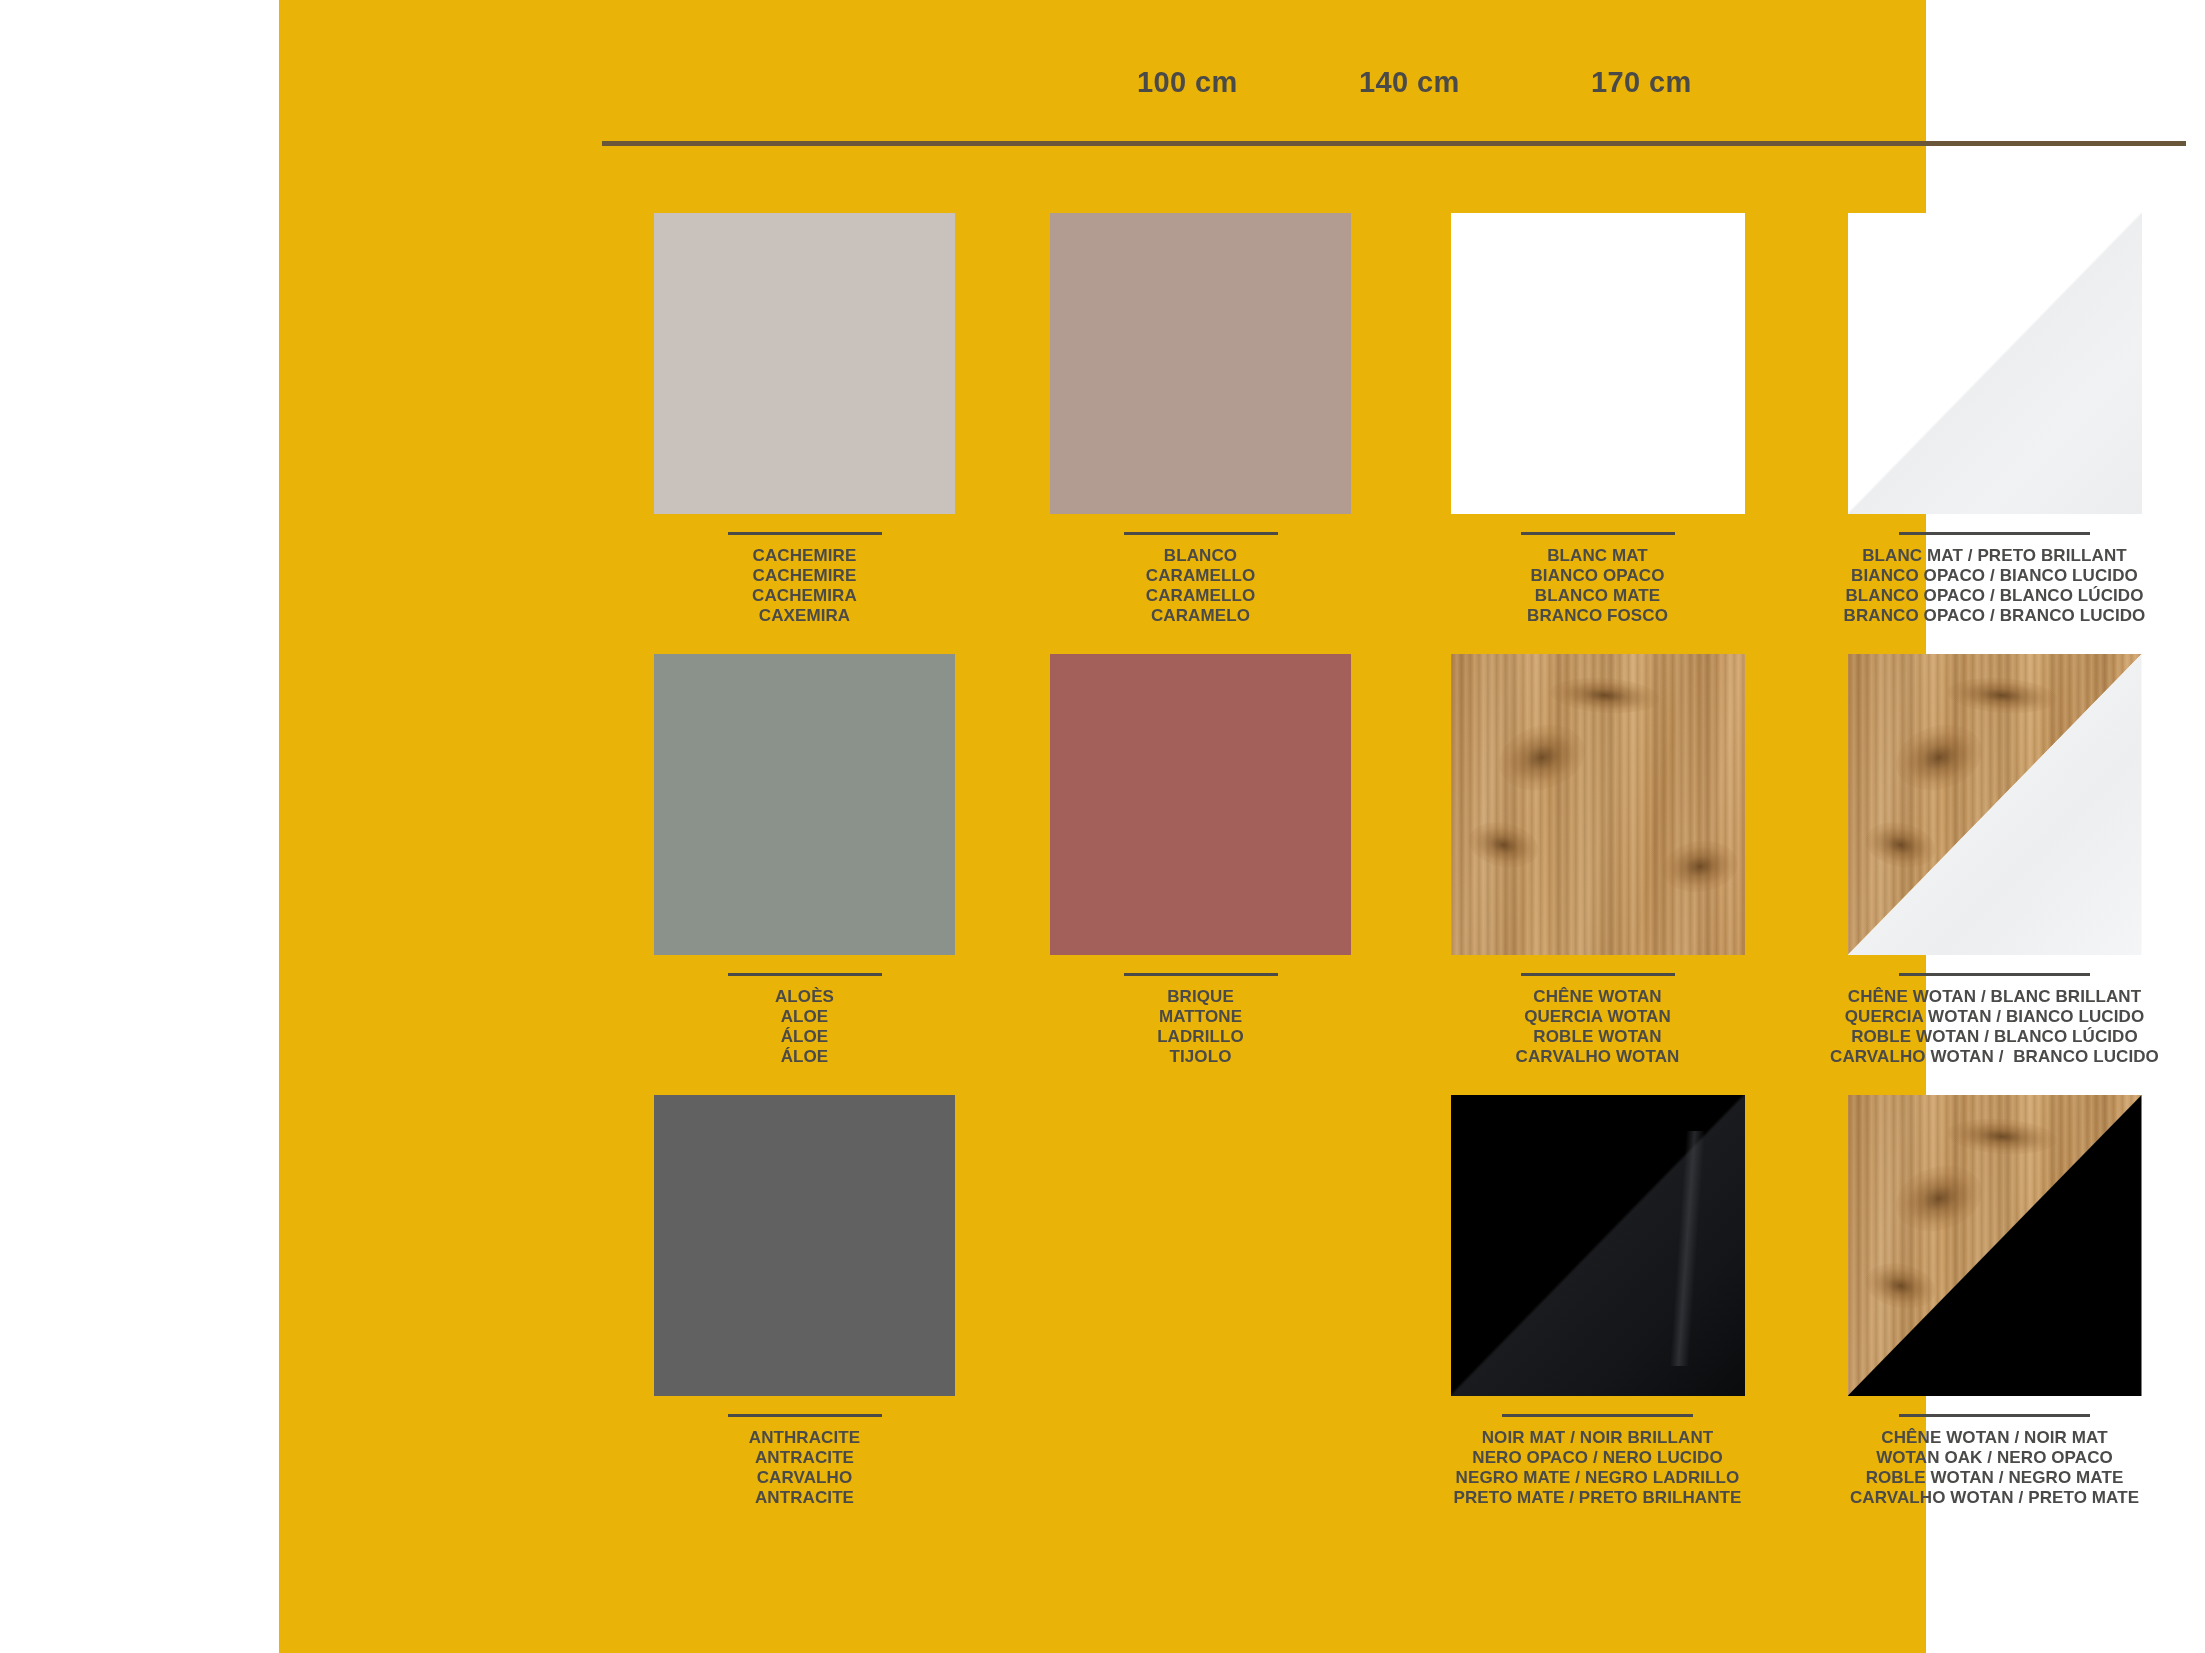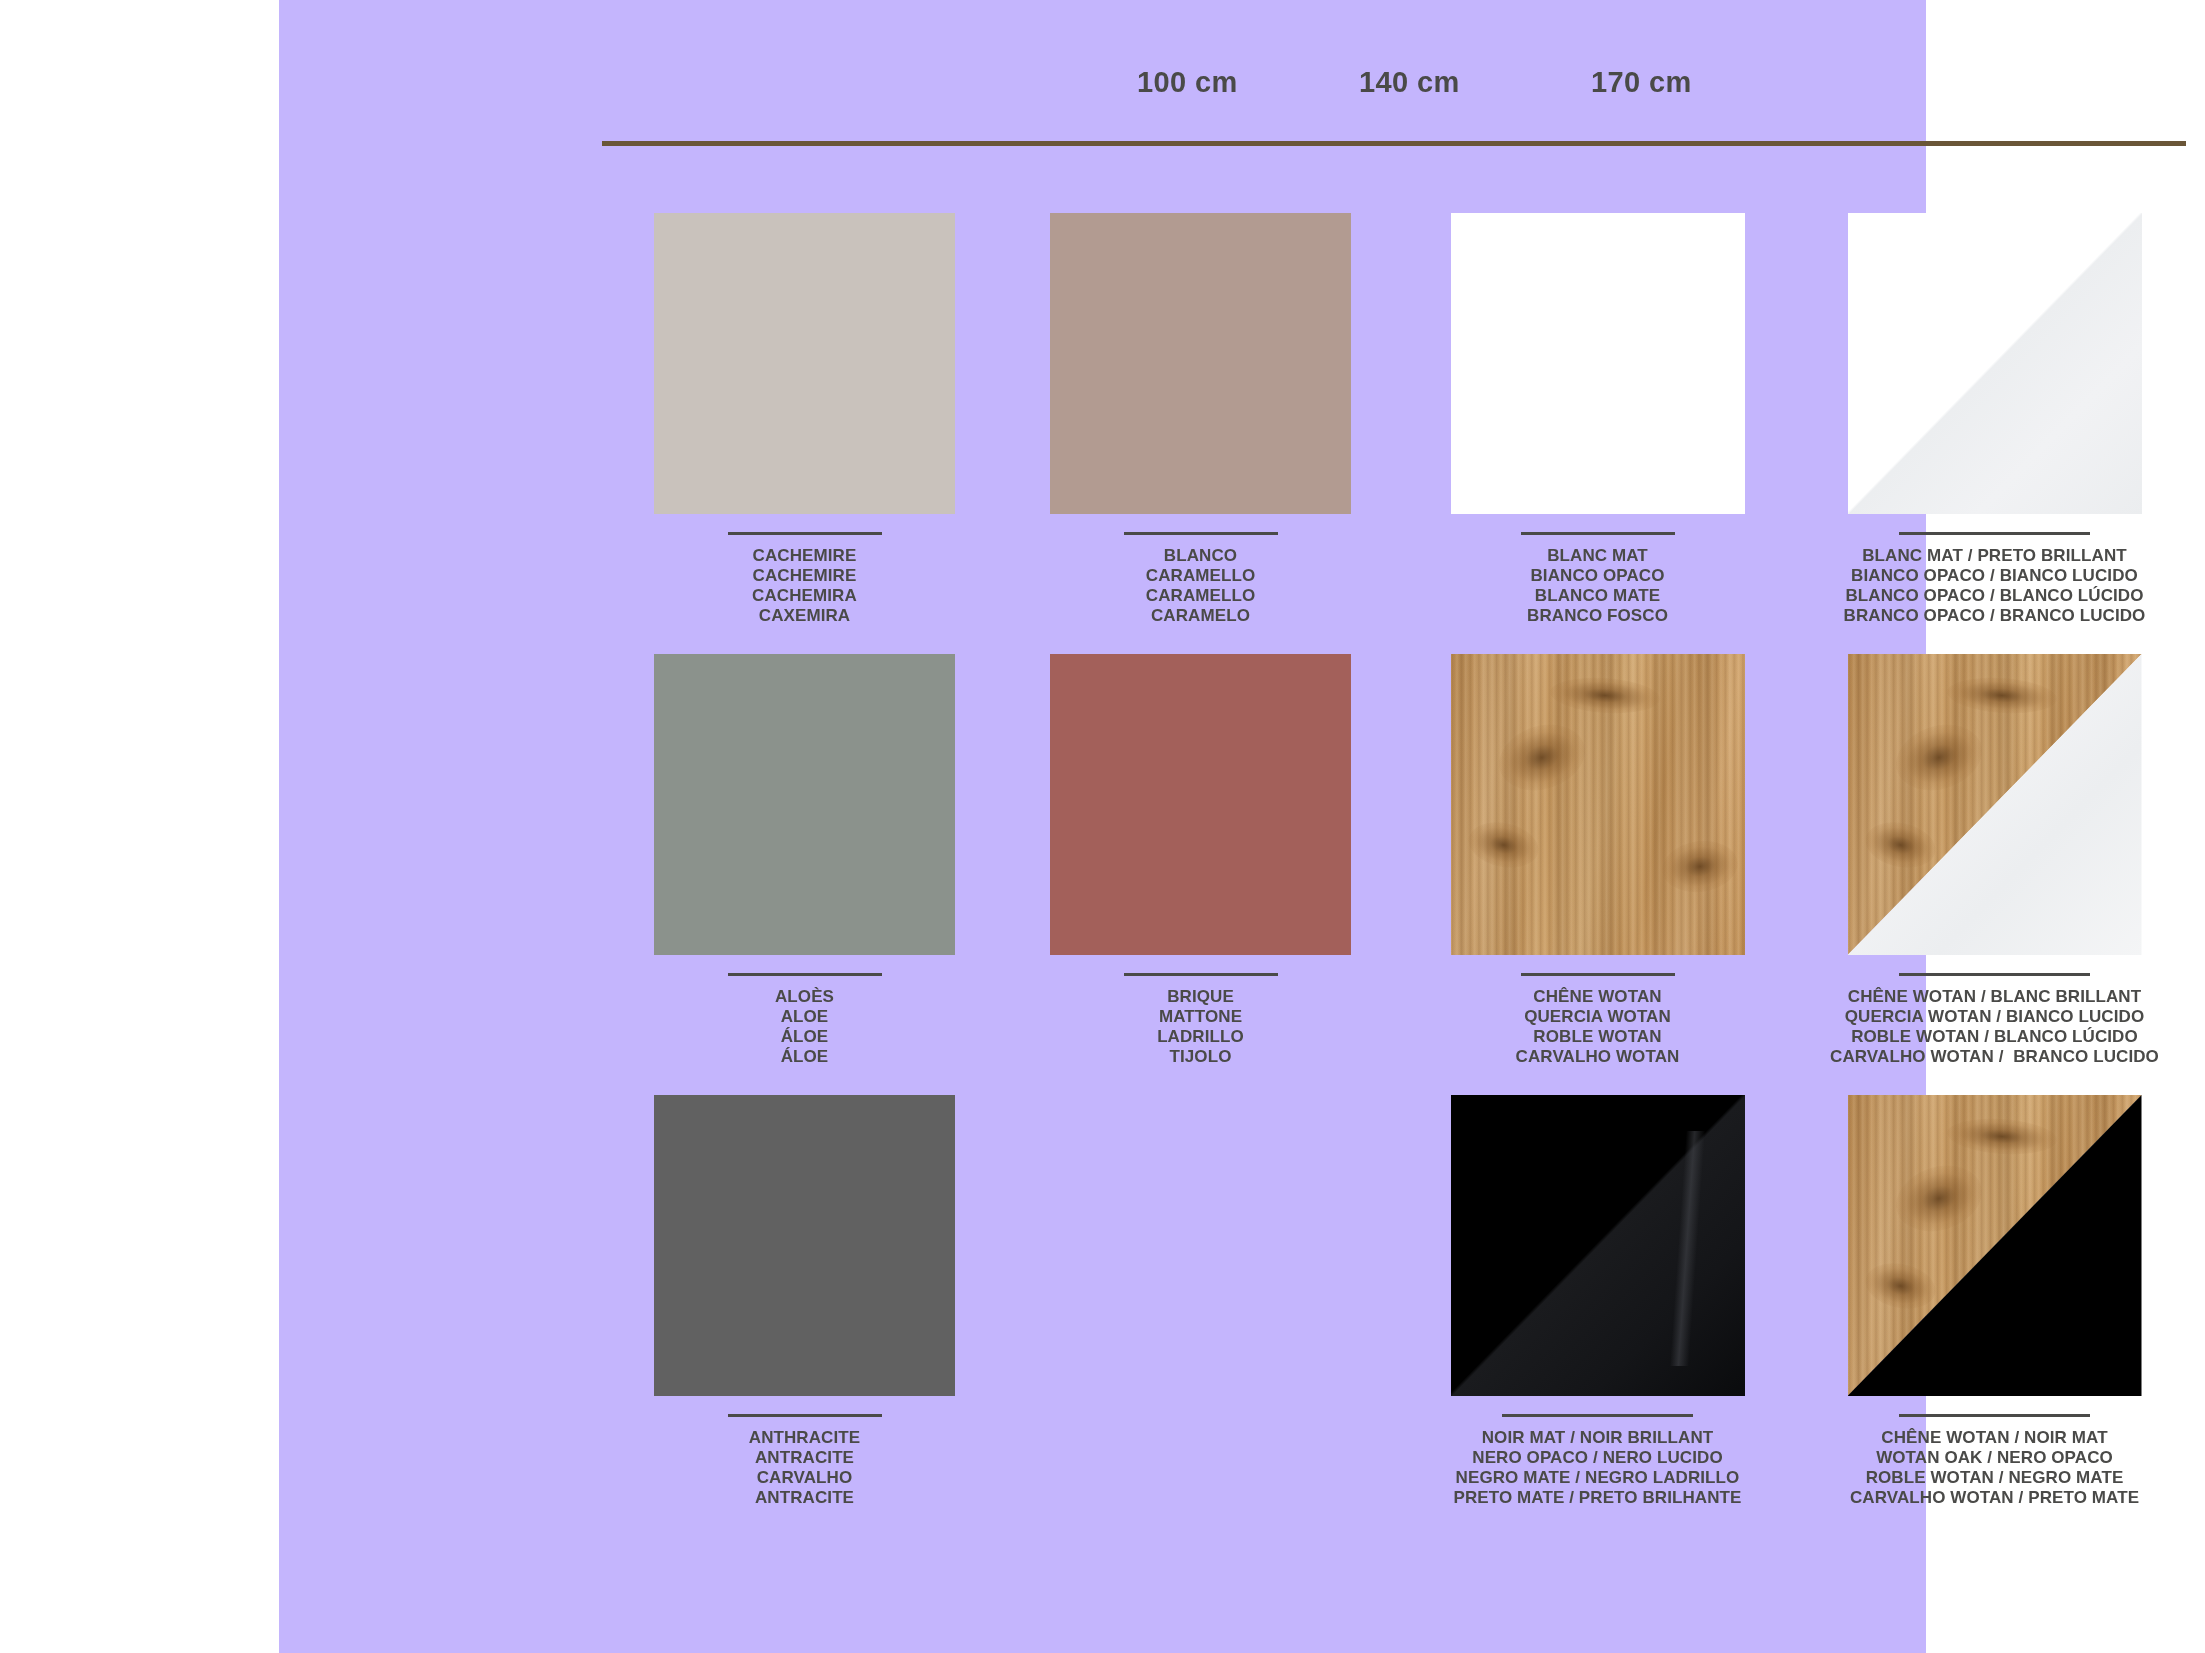--- a/index.html
+++ b/index.html
@@ -21,21 +21,21 @@
     width: 2205px;
     height: 1654px;
     background: #ffffff;
   }
   .sheet {
     position: absolute;
     left: 279px;
     top: 0;
     width: 1647px;
     height: 1654px;
-    background: #c4b5fd;
+    background: #eab308;
   }
 
   
   .header {
     position: absolute;
     left: 323px;
     top: 66px;
     width: 1558px;
     height: 96px;
   }

